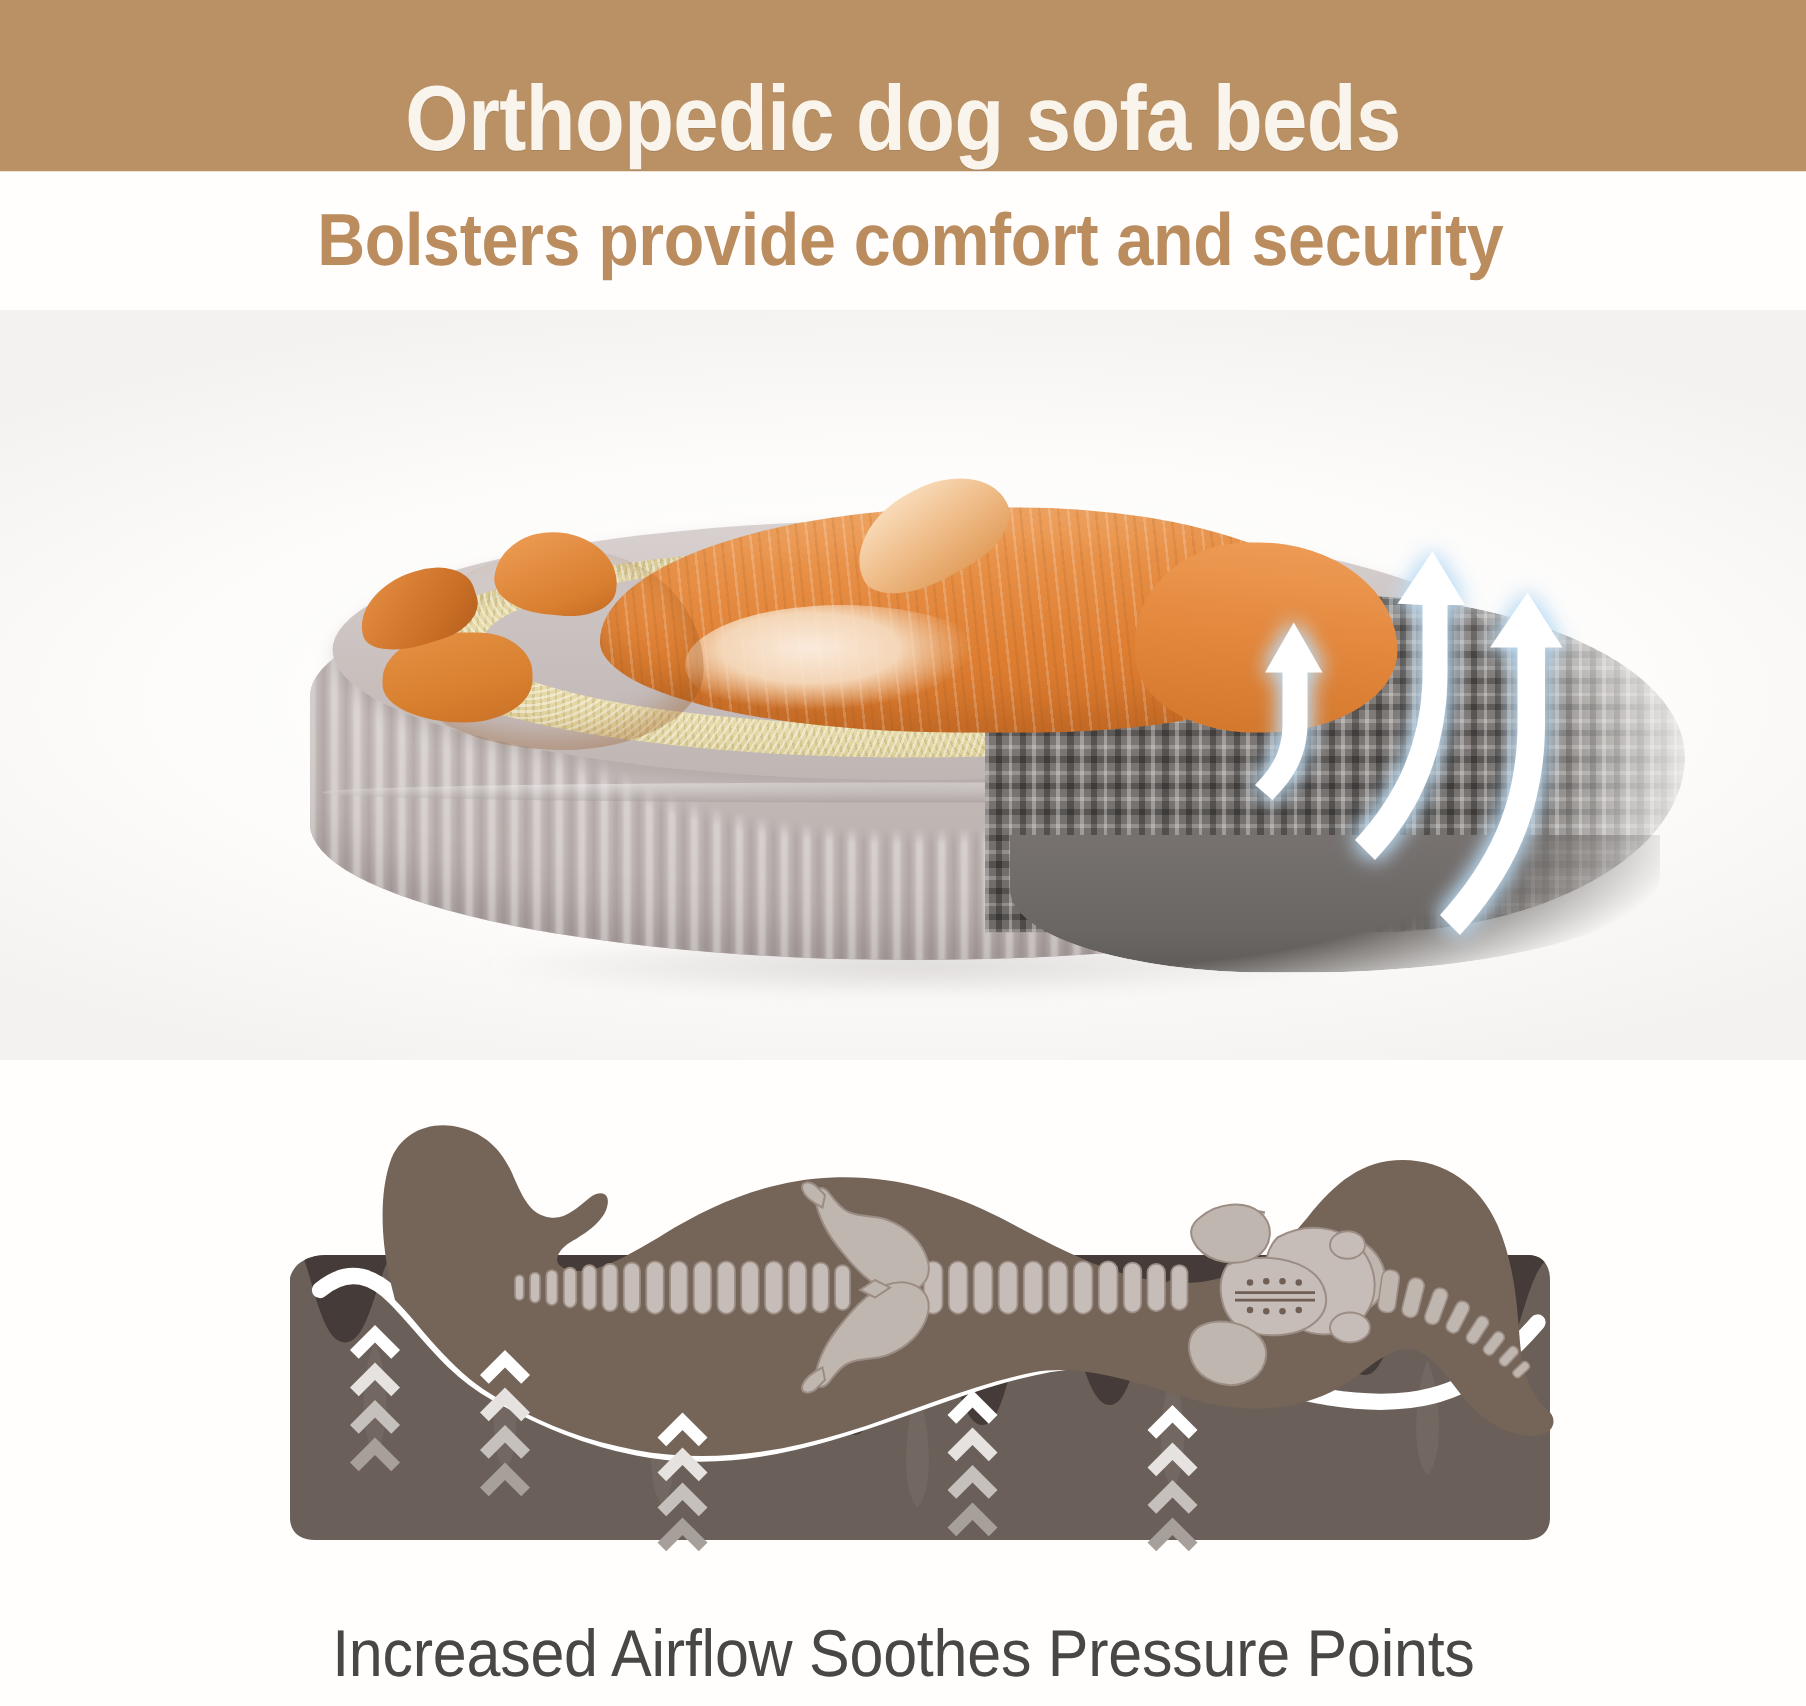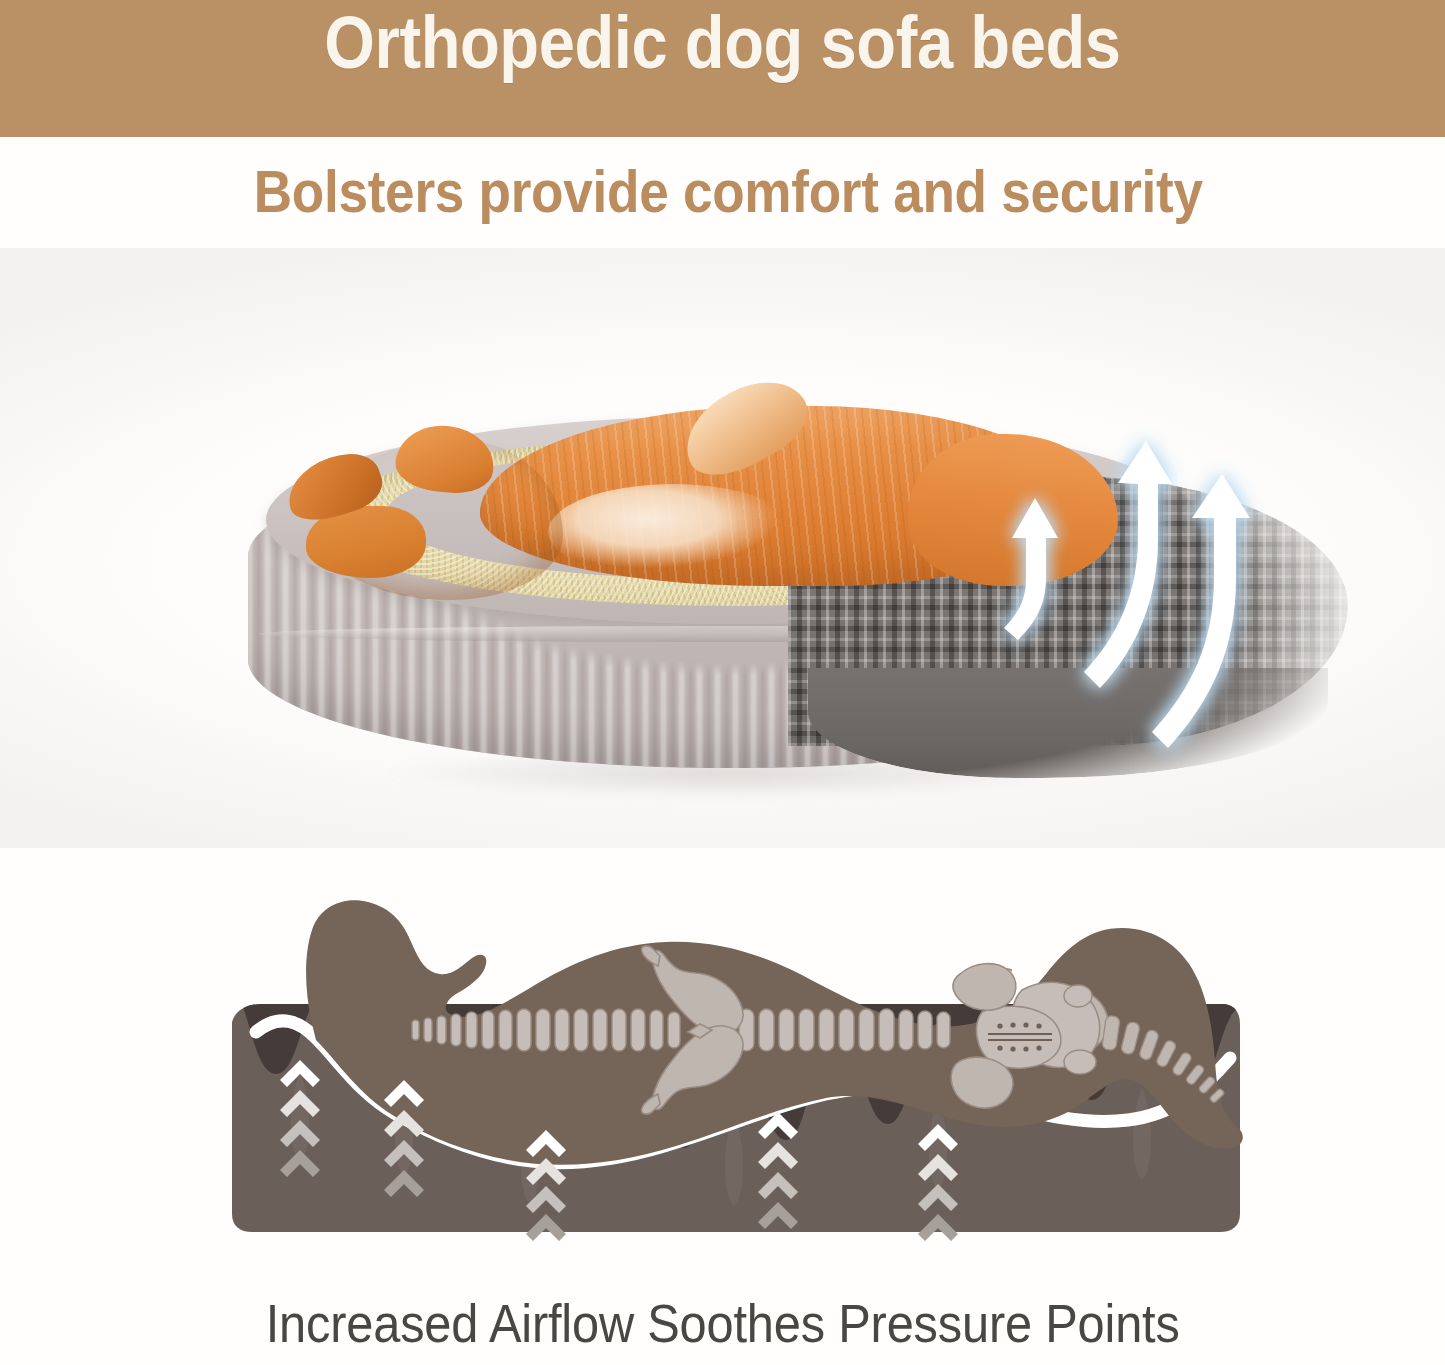--- a/index.html
+++ b/index.html
@@ -13,21 +13,21 @@
     position: relative;
     width: 1445px; height: 1365px;
     background: #fffefd;
   }
 
   
   .header-band {
     position: absolute; left: 0; top: 0;
     width: 1445px; height: 137px;
     background: #ba9065;
-    display: flex; align-items: flex-start; justify-content: center;
+    display: flex; align-items: flex-end; justify-content: center;
   }
   .header-title {
     color: #faf5ec;
     font-size: 74px;
     font-weight: bold;
     letter-spacing: -0.5px;
     transform: scaleX(0.88);
     white-space: nowrap;
     text-shadow: 0 1px 0 rgba(120,90,60,.25);
   }

